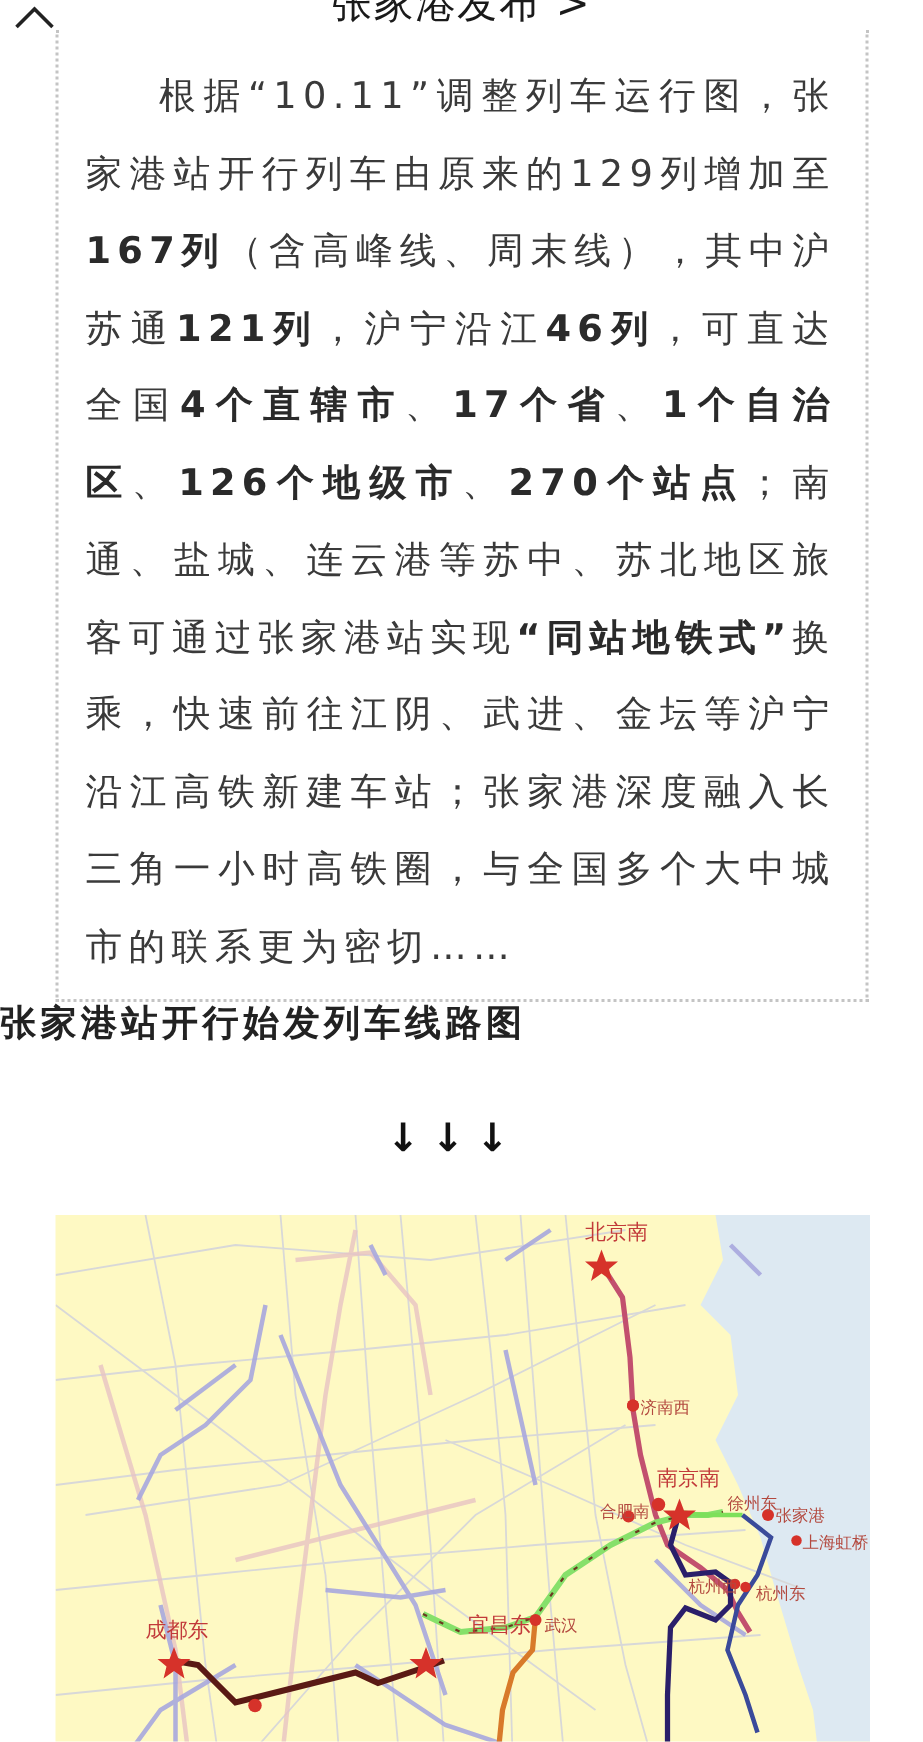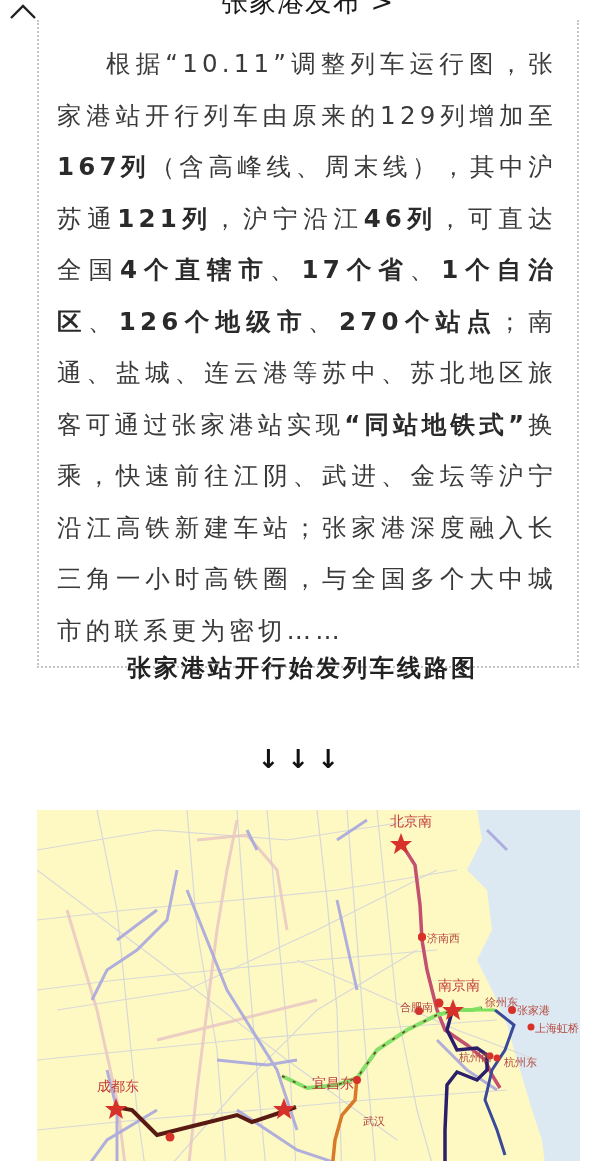--- a/index.html
+++ b/index.html
@@ -40,21 +40,21 @@
       font-size: 24.5px;
       line-height: 51.5px;
       letter-spacing: 4.2px;
       color: #3a3a3a;
       text-align: justify;
       text-indent: 2em;
     }
     .article-text b { font-weight: bold; color: #2a2a2a; }
 
     .section-title {
-      position: absolute; left: 0; right: 0; top: 652px; text-align: center;
+      position: absolute; left: 0; right: 0; top: 666px; 
       font-size: 24px; letter-spacing: 3px; color: #222; font-weight: bold;
     }
     .arrows {
       position: absolute; left: 0; right: 0; top: 744px; text-align: center;
       font-size: 26px; color: #111; letter-spacing: 8px; font-weight: bold;
     }
 
     .map {
       position: absolute; left: 37px; top: 810px; width: 543px; height: 371px;
       background: #fef9c3; overflow: hidden;
@@ -263,17 +263,17 @@
     <div class="map-label small" style="left:408px;top:185px;padding-left:40px;">徐州东</div>
     <div class="map-label big" style="left:401px;top:167px;">南京南</div>
     <div class="map-label small" style="left:363px;top:190px;">合肥南</div>
     <div class="map-label small" style="left:480px;top:193px;">张家港</div>
     <div class="map-label small" style="left:498px;top:211px;">上海虹桥</div>
     <div class="map-label small" style="left:422px;top:240px;">杭州西</div>
     <div class="map-label small" style="left:467px;top:245px;">杭州东</div>
     <div class="map-label big" style="left:60px;top:268px;">成都东</div>
     <div class="map-label small" style="left:118px;top:336px;margin-top:36px;">重庆北</div>
     <div class="map-label big" style="left:236px;top:265px;margin-left:39px;">宜昌东</div>
-    <div class="map-label small" style="left:326px;top:266px;margin-top:38px;">武汉</div>
+    <div class="map-label small" style="left:326px;top:266px;">武汉</div>
     <div class="map-label small" style="left:296px;top:358px;">长沙南</div>
   </div>
 
 </div>
 
 </body></html>

